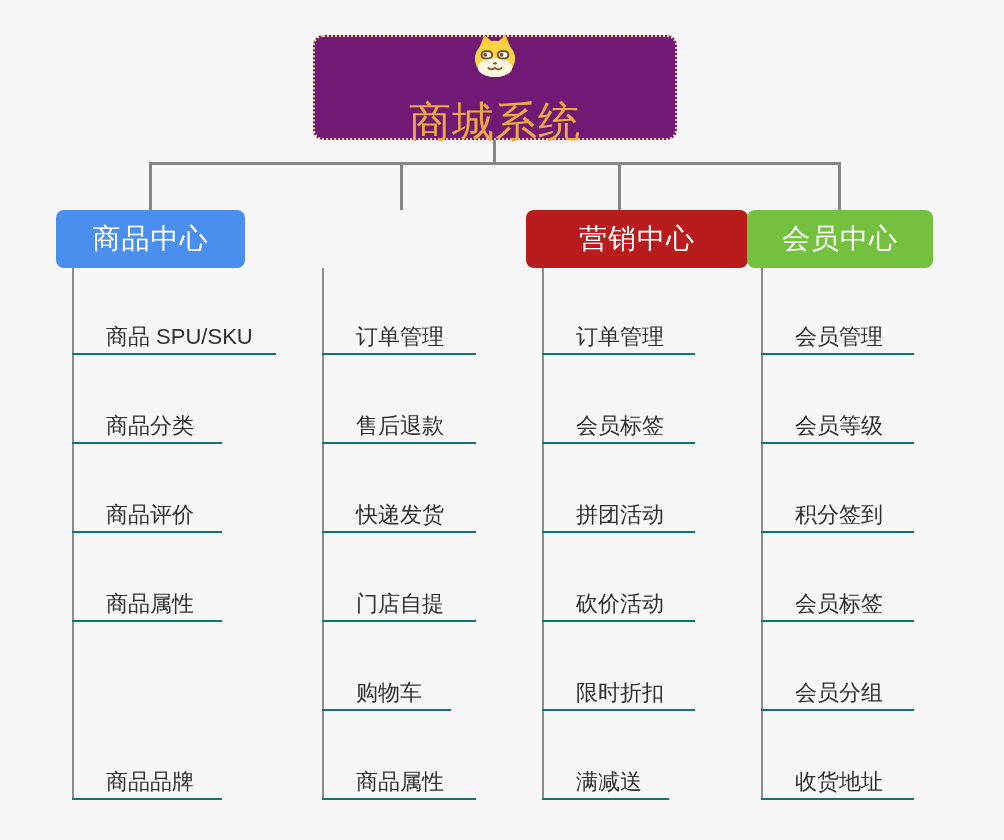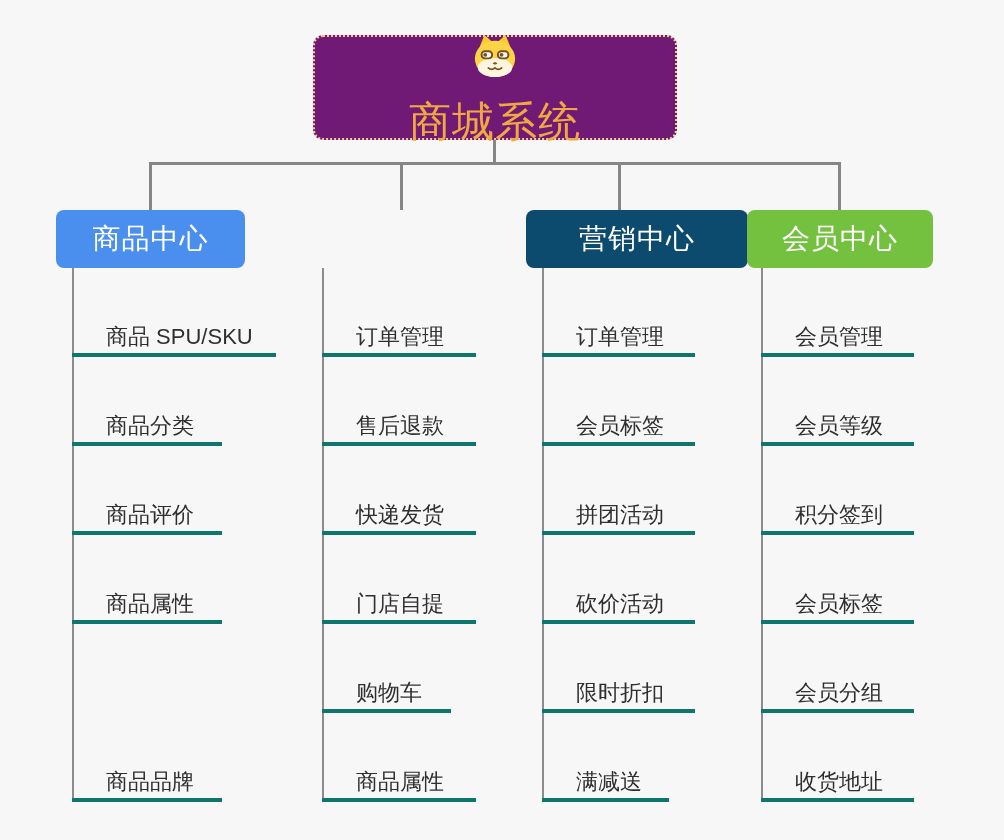--- a/index.html
+++ b/index.html
@@ -44,21 +44,21 @@
     border-radius:8px;
     display:flex;align-items:center;justify-content:center;
     color:#FFFFFF;font-size:28px;letter-spacing:1px;
     cursor:default;
   }
 
   
   .spine{position:absolute;top:268px;height:532px;width:2px;background:#8C8C8C;}
   .leaf{
     position:absolute;height:38px;
-    border-bottom:4px solid #0f766e;
+    border-bottom:2px solid #0f766e;
     box-sizing:content-box;
     display:flex;align-items:flex-end;
     padding:0;
     text-align:right;
   }
   .leaf span{
     padding:0 0 5px 34px;
     font-size:22px;line-height:1;
     color:#2F2F2F;
     white-space:nowrap;
@@ -88,21 +88,21 @@
   </div>
 
   <div class="cline stem"></div>
   <div class="cline hbar"></div>
   <div class="cline drop" style="left:149px"></div>
   <div class="cline drop" style="left:400px"></div>
   <div class="cline drop" style="left:618px"></div>
   <div class="cline drop" style="left:838px"></div>
 
   <div class="branch-header" style="left: 56px; width: 189px; background-color: rgb(74, 143, 238);">商品中心</div>
-  <div class="branch-header" style="left: 526px; width: 222px; background-color: #0c4a6e;">营销中心</div>
+  <div class="branch-header" style="left: 526px; width: 222px; background-color: #b91c1c;">营销中心</div>
   <div class="branch-header" style="left: 747px; width: 186px; background-color: rgb(116, 193, 63);">会员中心</div>
 
   <div class="spine" style="left:72px"></div>
   <div class="spine" style="left:322px"></div>
   <div class="spine" style="left:542px"></div>
   <div class="spine" style="left:761px"></div>
 
   <div class="leaf" style="left:72px;top:315px;width:204px">
       <span>商品 SPU/SKU</span>
     </div>

